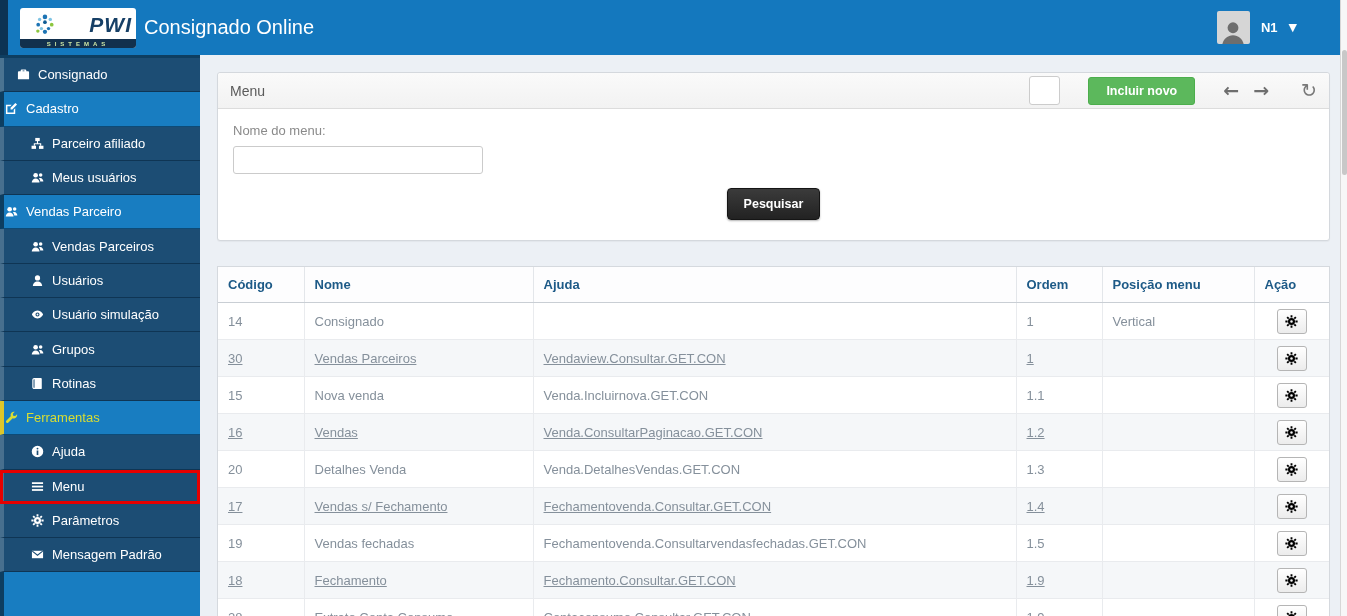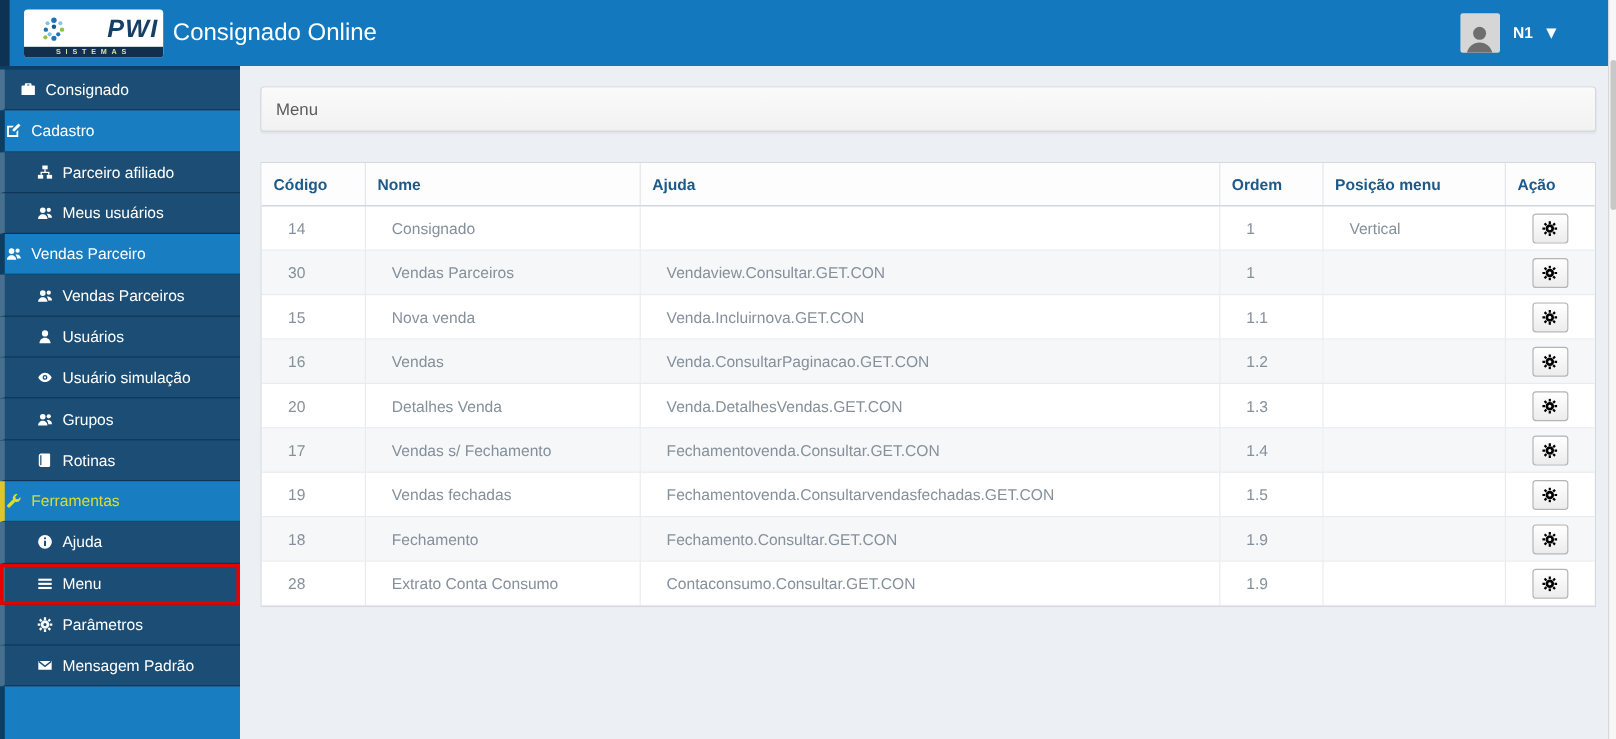--- a/index.html
+++ b/index.html
@@ -53,23 +53,23 @@
   .text-input { width:250px; height:28px; border:1px solid #cbcbcb; border-radius:3px; padding:0 8px; font-size:13px; color:#555; outline:none; }
   .search-row { display:flex; justify-content:center; margin-top:14px; }
   .btn-dark { background:linear-gradient(#3b3b3b,#222222); color:#ffffff; border:1px solid #151515; border-radius:4px; font-size:12.5px; font-weight:bold; padding:8px 16px; cursor:pointer; box-shadow:0 1px 2px rgba(0,0,0,0.3); font-family:"Liberation Sans",sans-serif; }
 
   
   .grid-wrap { margin-top:25px; background:#ffffff; border:1px solid #d5d9de; }
   table { border-collapse:collapse; width:100%; table-layout:fixed; }
   col.c-codigo{width:86px;} col.c-nome{width:229px;} col.c-rotina{width:483px;} col.c-ordem{width:86px;} col.c-pos{width:152px;} col.c-acao{width:75px;}
   th { text-align:left; font-size:13px; color:#1d5a87; background:#fdfdfe; padding:10px 10px; border-right:1px solid #e3e6ea; border-bottom:1px solid #c9ced4; height:35px; }
   th:last-child { border-right:none; }
-  td { font-size:13px; color:#85909b; padding:0 22px; height:37px; border-right:1px solid #e9ebee; border-bottom:1px solid #e9ebee; overflow:hidden; white-space:nowrap; }
+  td { font-size:13px; color:#85909b; padding:0 10px; height:37px; border-right:1px solid #e9ebee; border-bottom:1px solid #e9ebee; overflow:hidden; white-space:nowrap; }
   td:last-child { border-right:none; text-align:center; padding:0; }
-  tr.even td { background:#f5f7f9; }
+  tr.even td { background:#f5f7f9;text-decoration:underline; }
   .gear-btn { width:30px; height:25px; background:linear-gradient(#ffffff,#ececec); border:1px solid #b5b5b5; border-radius:3px; cursor:pointer; display:inline-flex; align-items:center; justify-content:center; }
   .gear-btn svg { width:13px; height:13px; fill:#3c3c3c; stroke:#3c3c3c; }
 </style>
 </head>
 <body>
 
 <div class="topbar">
   <div class="topbar-edge"></div>
   <div class="logo-box">
     <div class="logo-top">
@@ -249,20 +249,41 @@
     <span class="s-icon"></span>
     <span class="s-label"></span>
   </div>
   </div>
 
 <div class="main">
 
   <div class="panel">
     <div class="panel-hd">
       <span class="panel-title">Menu</span>
+      <div class="hd-tools">
+        <button class="excel-btn">
+            <span id="excel-slot"><svg viewBox="0 0 16 14">
+                <rect x="0" y="1" width="9" height="12" rx="1" fill="#217346"></rect>
+                <text x="4.5" y="10" font-size="8" font-weight="bold" fill="#ffffff" text-anchor="middle" font-family="Liberation Sans,sans-serif">X</text>
+                <rect x="9" y="2.6" width="6.4" height="8.8" fill="#ffffff" stroke="#217346" stroke-width="0.8"></rect>
+                <path d="M9 5.5h6.4M9 8.4h6.4M12.2 2.6v8.8" stroke="#217346" stroke-width="0.8" fill="none"></path>
+              </svg></span>
+          </button>
+        <button class="btn-green">Incluir novo</button>
+        <span class="nav-arrow">←</span>
+        <span class="nav-arrow">→</span>
+        <span class="refresh">↻</span>
+      </div>
+    </div>
+    <div class="panel-bd">
+      <label class="form-label">Nome do menu:</label>
+      <input class="text-input" type="text" value="" style="">
+      <div class="search-row">
+        <button class="btn-dark">Pesquisar</button>
+      </div>
     </div>
   </div>
 
   <div class="grid-wrap">
     <table>
       <colgroup>
           <col class="c-codigo">
           <col class="c-nome">
           <col class="c-rotina">
           <col class="c-ordem">

